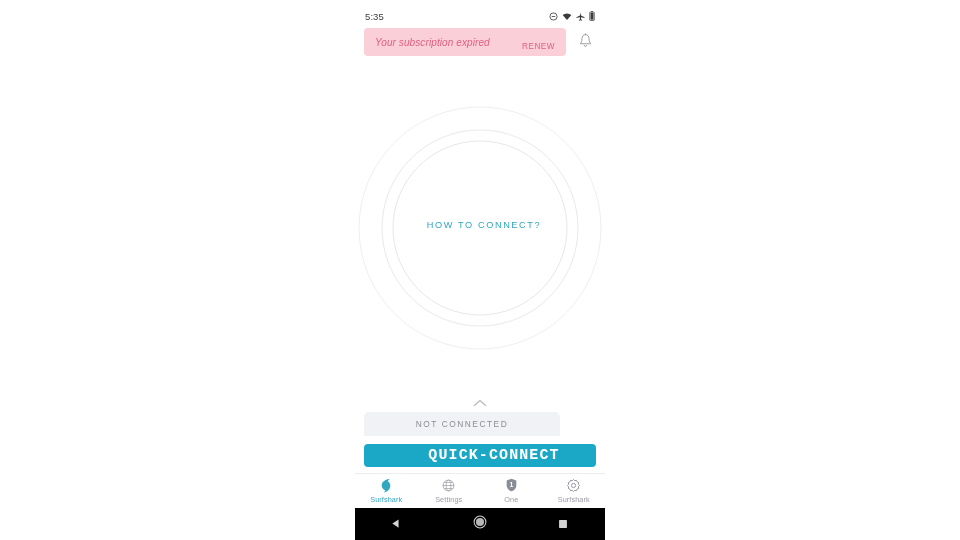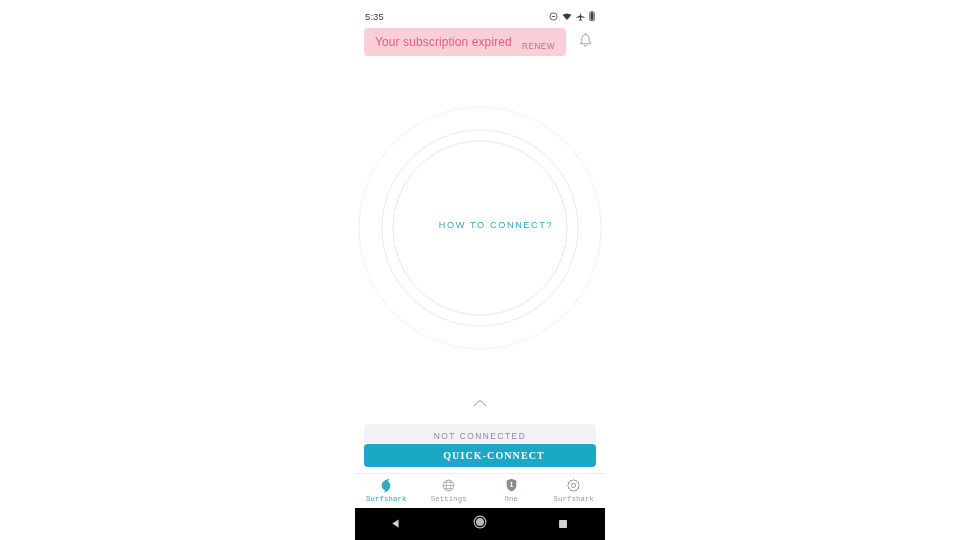--- a/index.html
+++ b/index.html
@@ -70,23 +70,24 @@
     height: 28px;
     background: #fbcfd8;
     border-radius: 4px;
     display: flex;
     align-items: center;
     justify-content: space-between;
     padding: 0 11px;
     box-sizing: border-box;
   }
   .banner-text {
-    font-size: 12px;
+    font-size: 10px;
     color: #e0607f;
     letter-spacing: 0.1px;
+    font-style: italic;
   }
   .banner-action {
     font-size: 8.2px;
     color: #e0607f;
     letter-spacing: 0.5px;
     font-weight: 500;
     margin-top: 8px;
   }
   .bell-btn {
     width: 22px;
@@ -98,43 +99,43 @@
   
   .hero {
     position: absolute;
     left: 0; top: 62px;
     width: 250px;
     height: 330px;
   }
   .hero svg { display: block; }
   .how-to-connect {
     position: absolute;
-    left: 16px;
+    left: 4px;
     top: 158px;
     width: 250px;
     text-align: center;
     font-size: 9.2px;
     letter-spacing: 1.6px;
     color: #32a7c0;
     font-weight: 500;
   }
   
   .sheet-handle {
     position: absolute;
     left: 0;
     top: 394px;
     width: 250px;
     display: flex;
     justify-content: center;
   }
   .status-panel {
     position: absolute;
     left: 9px;
-    top: 424px;
-    width: 232px;
+    top: 412px;
+    width: 196px;
     height: 24px;
     background: #f1f2f5;
     border-radius: 5px 5px 0 0;
     display: flex;
     align-items: center;
     justify-content: center;
   }
   .status-panel-text {
     font-size: 8.4px;
     letter-spacing: 1.5px;
@@ -150,25 +151,25 @@
     background: #1ba7c6;
     border-radius: 4px;
     border: none;
     display: flex;
     align-items: center;
     justify-content: center;
     cursor: pointer;
     padding: 0;
   }
   .quick-connect-text {
-    font-size: 10px;
+    font-size: 15px;
     letter-spacing: 1.1px;
     color: #ffffff;
     font-weight: bold;
-    font-family: Liberation Serif, serif;
+    font-family: Liberation Mono, monospace;
     padding-left: 28px;
   }
   
   .tab-bar {
     position: absolute;
     left: 0;
     top: 473px;
     width: 250px;
     height: 35px;
     display: flex;
@@ -189,21 +190,20 @@
     height: 16px;
     display: flex;
     align-items: center;
     justify-content: center;
   }
   .tab-label {
     margin-top: 2px;
     font-size: 7.3px;
     color: #9b9da6;
     letter-spacing: 0.1px;
-    font-family: Liberation Mono, monospace;
   }
   .tab.active .tab-label { color: #32a7c0; }
   
   .nav-bar {
     position: absolute;
     left: 0;
     top: 508px;
     width: 250px;
     height: 32px;
     background: #000000;

